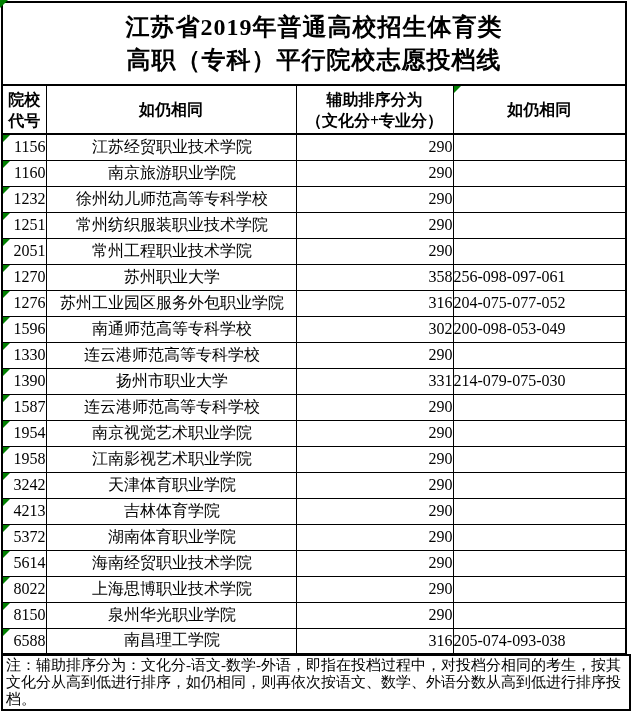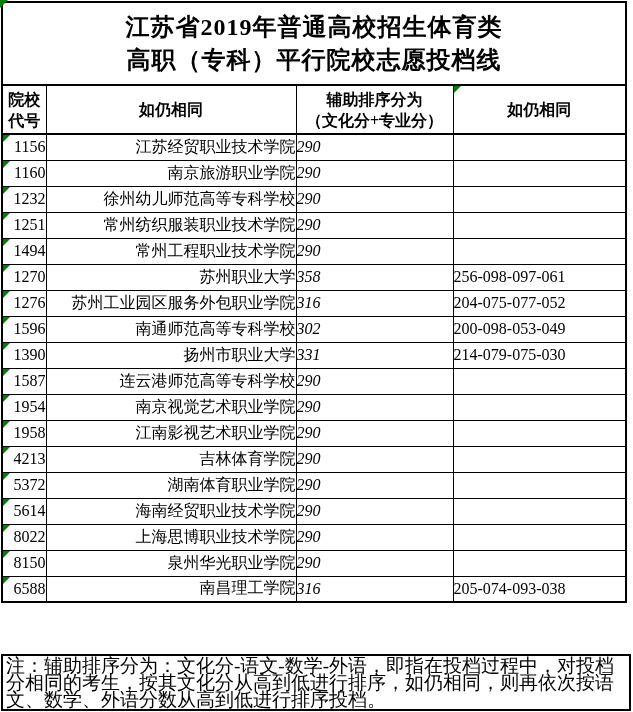--- a/index.html
+++ b/index.html
@@ -41,22 +41,22 @@
     border-bottom:2px solid #000;
     text-align:center;
     font-weight:bold;
     font-size:16px;
     line-height:21px;
     position:relative;
   }
   tr.data-row{height:26px;}
   tr.data-row td{font-size:16px;position:relative;}
   td.c-code{text-align:right;}
-  td.c-name{text-align:right;padding-left:2px;margin-left:6px;}
-  td.c-score{text-align:left;font-style:italic;}
+  td.c-name{text-align:center;padding-left:2px;margin-left:6px;}
+  td.c-score{text-align:right;}
   td.c-aux{text-align:left;}
   .tri{
     position:absolute;left:0;top:0;
     width:0;height:0;
     border-top:7px solid #008000;
     border-right:7px solid transparent;
     pointer-events:none;
   }
   .corner-tri{
     position:absolute;left:0;top:0;
@@ -64,21 +64,21 @@
     border-top:8px solid #008000;
     border-right:8px solid transparent;
     z-index:5;
   }
   .footnote{
     position:absolute;left:1px;top:654px;
     box-sizing:border-box;
     width:630px;height:57px;
     border:2px solid #000;
     padding:1px 3px 0 3px;
-    font-size:19px;
+    font-size:15px;
     line-height:17px;
     white-space:normal;
     word-break:break-all;
   }
 </style>
 </head>
 <body>
 
 <div class="page">
 
@@ -171,21 +171,21 @@
       <td class="c-score">
         <span>290</span>
       </td>
       <td class="c-aux">
         <span></span>
       </td>
     </tr>
         <tr class="data-row">
       <td class="c-code">
         <span class="tri"></span>
-        <span>1494</span>
+        <span>2051</span>
       </td>
       <td class="c-name">
         <span>常州工程职业技术学院</span>
       </td>
       <td class="c-score">
         <span>290</span>
       </td>
       <td class="c-aux">
         <span></span>
       </td>
@@ -231,20 +231,35 @@
       <td class="c-score">
         <span>302</span>
       </td>
       <td class="c-aux">
         <span>200-098-053-049</span>
       </td>
     </tr>
         <tr class="data-row">
       <td class="c-code">
         <span class="tri"></span>
+        <span>1330</span>
+      </td>
+      <td class="c-name">
+        <span>连云港师范高等专科学校</span>
+      </td>
+      <td class="c-score">
+        <span>290</span>
+      </td>
+      <td class="c-aux">
+        <span></span>
+      </td>
+    </tr>
+        <tr class="data-row">
+      <td class="c-code">
+        <span class="tri"></span>
         <span>1390</span>
       </td>
       <td class="c-name">
         <span>扬州市职业大学</span>
       </td>
       <td class="c-score">
         <span>331</span>
       </td>
       <td class="c-aux">
         <span>214-079-075-030</span>
@@ -280,20 +295,35 @@
         <span></span>
       </td>
     </tr>
         <tr class="data-row">
       <td class="c-code">
         <span class="tri"></span>
         <span>1958</span>
       </td>
       <td class="c-name">
         <span>江南影视艺术职业学院</span>
+      </td>
+      <td class="c-score">
+        <span>290</span>
+      </td>
+      <td class="c-aux">
+        <span></span>
+      </td>
+    </tr>
+        <tr class="data-row">
+      <td class="c-code">
+        <span class="tri"></span>
+        <span>3242</span>
+      </td>
+      <td class="c-name">
+        <span>天津体育职业学院</span>
       </td>
       <td class="c-score">
         <span>290</span>
       </td>
       <td class="c-aux">
         <span></span>
       </td>
     </tr>
         <tr class="data-row">
       <td class="c-code">

